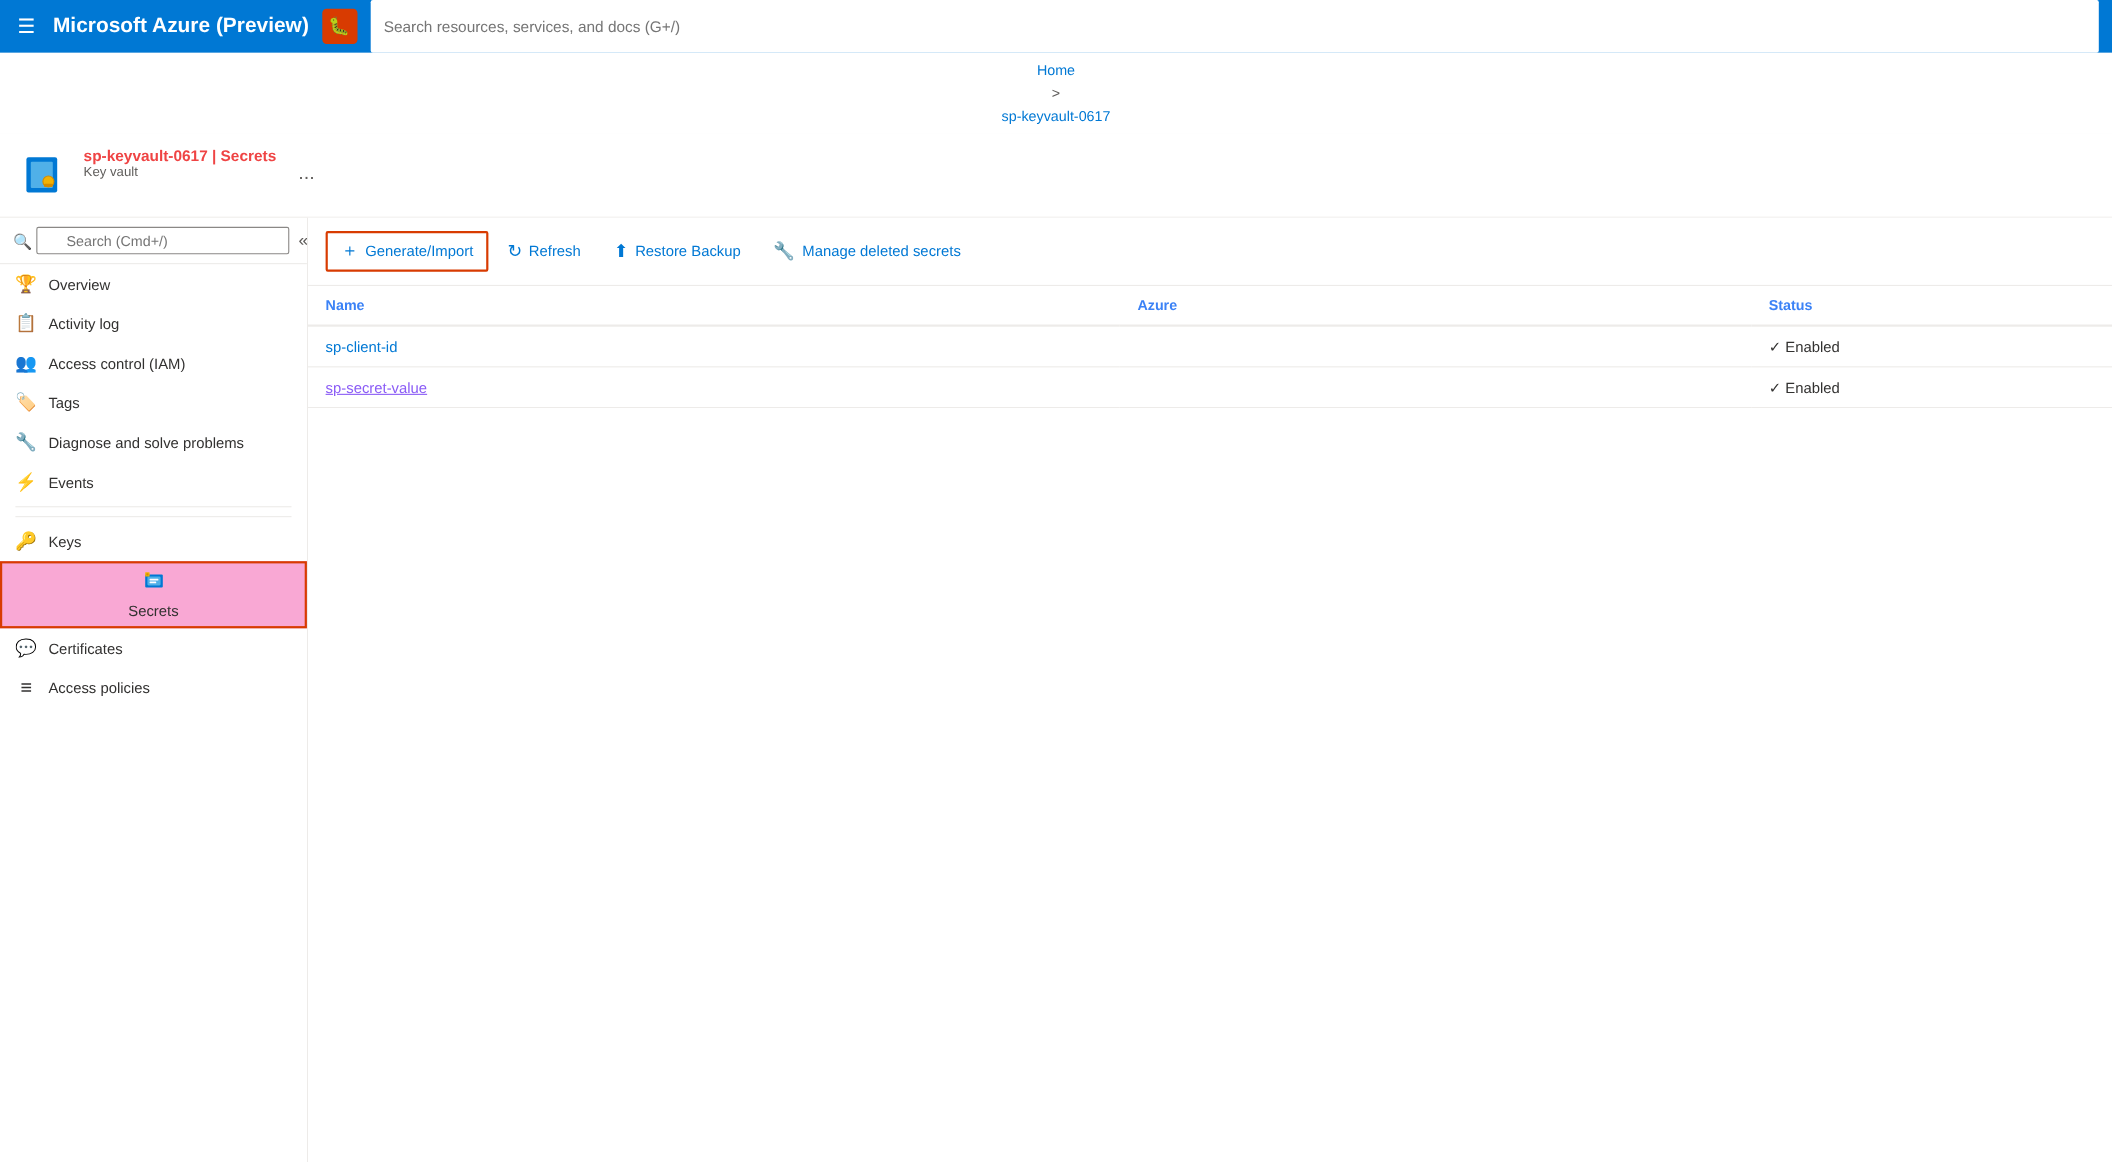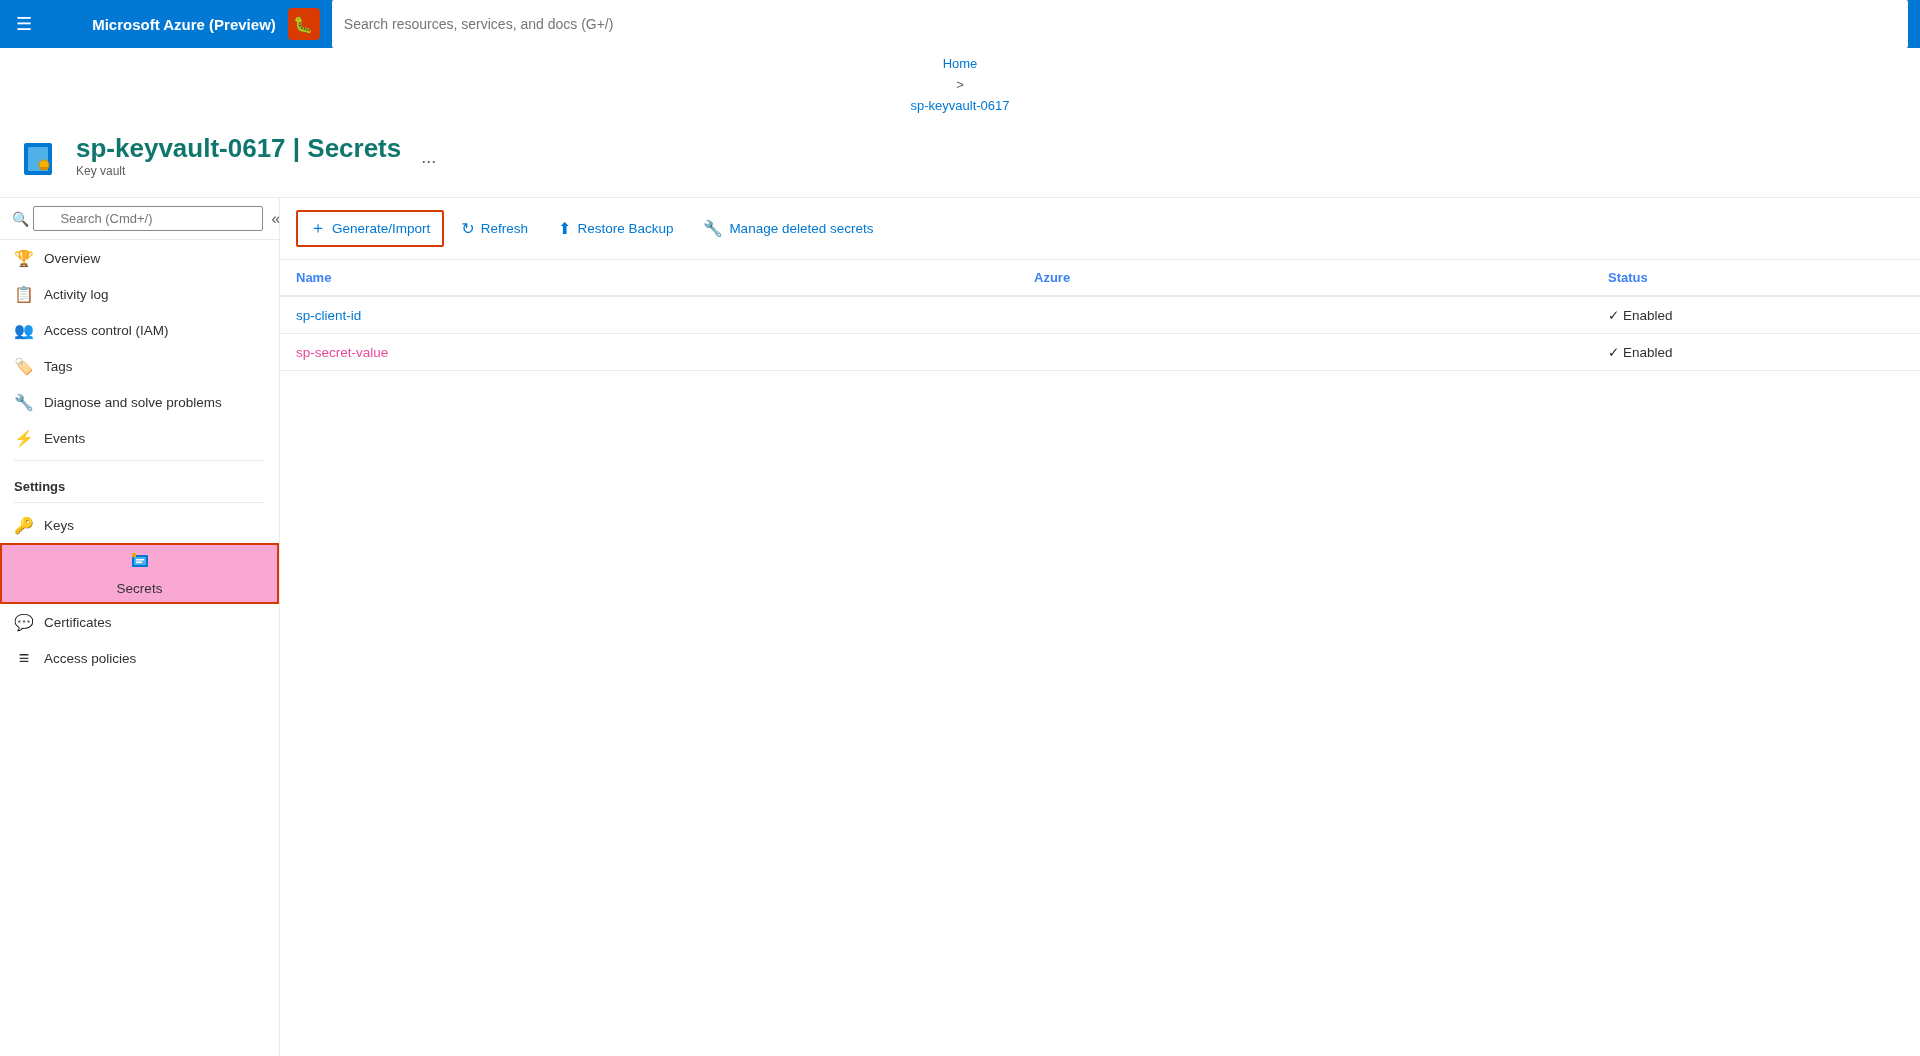--- a/index.html
+++ b/index.html
@@ -16,23 +16,22 @@
     }
     .top-bar-hamburger {
       color: white;
       font-size: 18px;
       cursor: pointer;
       padding: 4px;
     }
     .top-bar-title {
       color: white;
       font-weight: 600;
-      font-size: 15px;
+      font-size: 19px;
       white-space: nowrap;
-      margin-left: 44px;
     }
     .top-bar-bug {
       background: #d83b01;
       border-radius: 4px;
       width: 32px;
       height: 32px;
       display: flex;
       align-items: center;
       justify-content: center;
       color: white;
@@ -79,23 +78,23 @@
     }
     .page-header-icon {
       width: 48px;
       height: 48px;
       display: flex;
       align-items: center;
       justify-content: center;
       font-size: 32px;
     }
     .page-header-text h1 {
-      font-size: 26px;
+      font-size: 14px;
       font-weight: 600;
-      color: #0f766e;
+      color: #ef4444;
     }
     .page-header-text .subtitle {
       font-size: 12px;
       color: #605e5c;
     }
     .page-header-more {
       color: #605e5c;
       font-size: 18px;
       cursor: pointer;
       margin-left: 8px;
@@ -313,21 +312,20 @@
     <div class="sidebar-item">
       <span class="sidebar-item-icon icon-teal">🔧</span>
       <span>Diagnose and solve problems</span>
     </div>
     <div class="sidebar-item">
       <span class="sidebar-item-icon icon-orange">⚡</span>
       <span>Events</span>
     </div>
 
     <hr class="sidebar-divider">
-    <div class="sidebar-section-header">Settings</div>
     <hr class="sidebar-divider">
 
     <div class="sidebar-item">
       <span class="sidebar-item-icon icon-yellow">🔑</span>
       <span>Keys</span>
     </div>
     <div class="sidebar-item active">
       <span class="sidebar-item-icon">
         <svg width="18" height="18" viewBox="0 0 18 18" xmlns="http://www.w3.org/2000/svg">
           <rect x="1" y="3" width="16" height="12" rx="1" fill="#0078d4"></rect>
@@ -382,21 +380,21 @@
         </thead>
         <tbody id="secrets-tbody">
         <tr>
     <td style="color:#0078d4;cursor:pointer;">sp-client-id</td>
     <td></td>
     <td>
                 <span class="status-enabled">✓ Enabled</span>
               </td>
   </tr>
             <tr>
-    <td style="color:#ec4899;cursor:pointer;">sp-secret-value</td>
+    <td style="color:#8b5cf6;cursor:pointer;text-decoration:underline;">sp-secret-value</td>
     <td></td>
     <td>
                 <span class="status-enabled">✓ Enabled</span>
               </td>
   </tr>
           </tbody>
       </table>
     </div>
   </div>
 </div>

